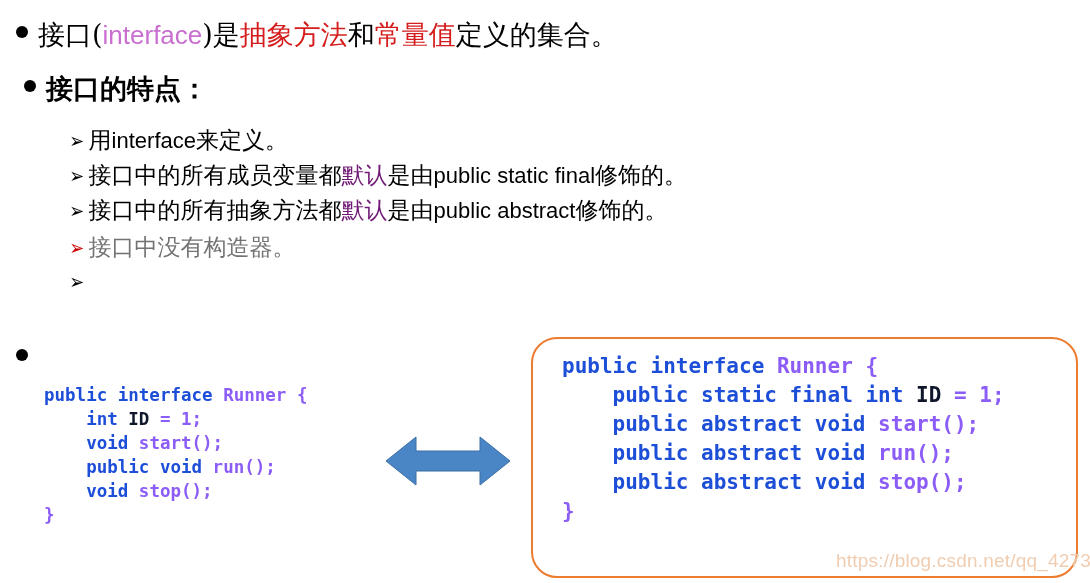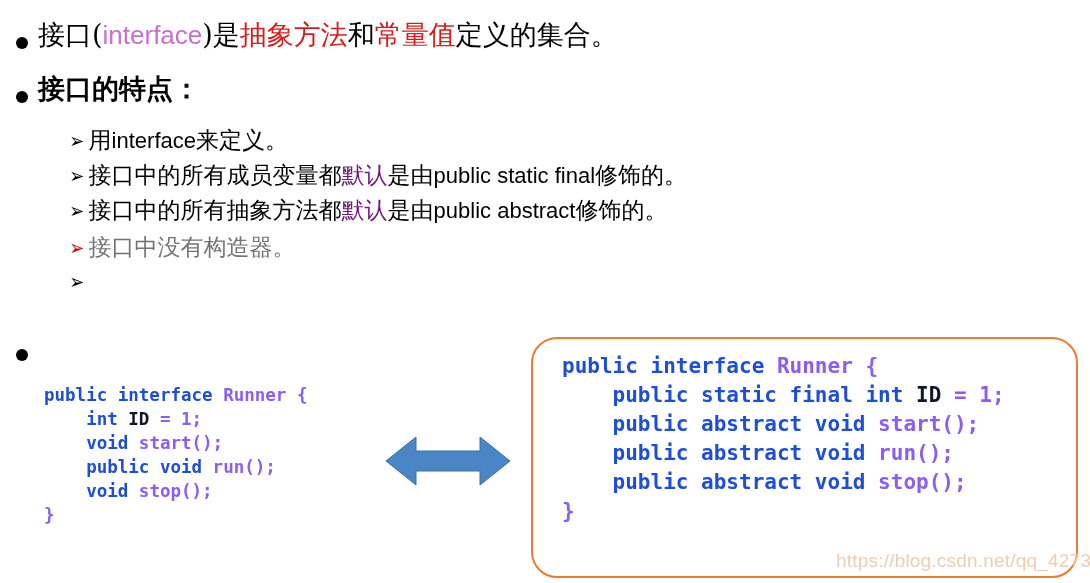--- a/index.html
+++ b/index.html
@@ -18,21 +18,21 @@
 
   .slide {
     position: absolute;
     inset: 0;
   }
 
   
   .bullet-row {
     position: absolute;
     display: flex;
-    align-items: flex-end;
+    align-items: center;
     white-space: nowrap;
   }
   .dot {
     display: inline-block;
     width: 12px;
     height: 12px;
     border-radius: 50%;
     background: #000000;
     margin-right: 10px;
     flex: 0 0 auto;
@@ -48,21 +48,21 @@
   .line1 .cn { font-family: "DejaVu Serif", "Liberation Serif", serif; }
   .kw-interface {
     color: #c96fd0;
     font-family: "Liberation Sans", sans-serif;
     font-size: 26px;
   }
   .red { color: #d51d1d; }
   .red-dark { color: #737373; }
 
   .line2 {
-    left: 16px;
+    left: 24px;
     top: 72px;
     font-size: 27px;
     line-height: 34px;
     font-weight: bold;
     font-family: "DejaVu Serif", "Liberation Serif", serif;
   }
 
   
   .sub-row {
     position: absolute;

